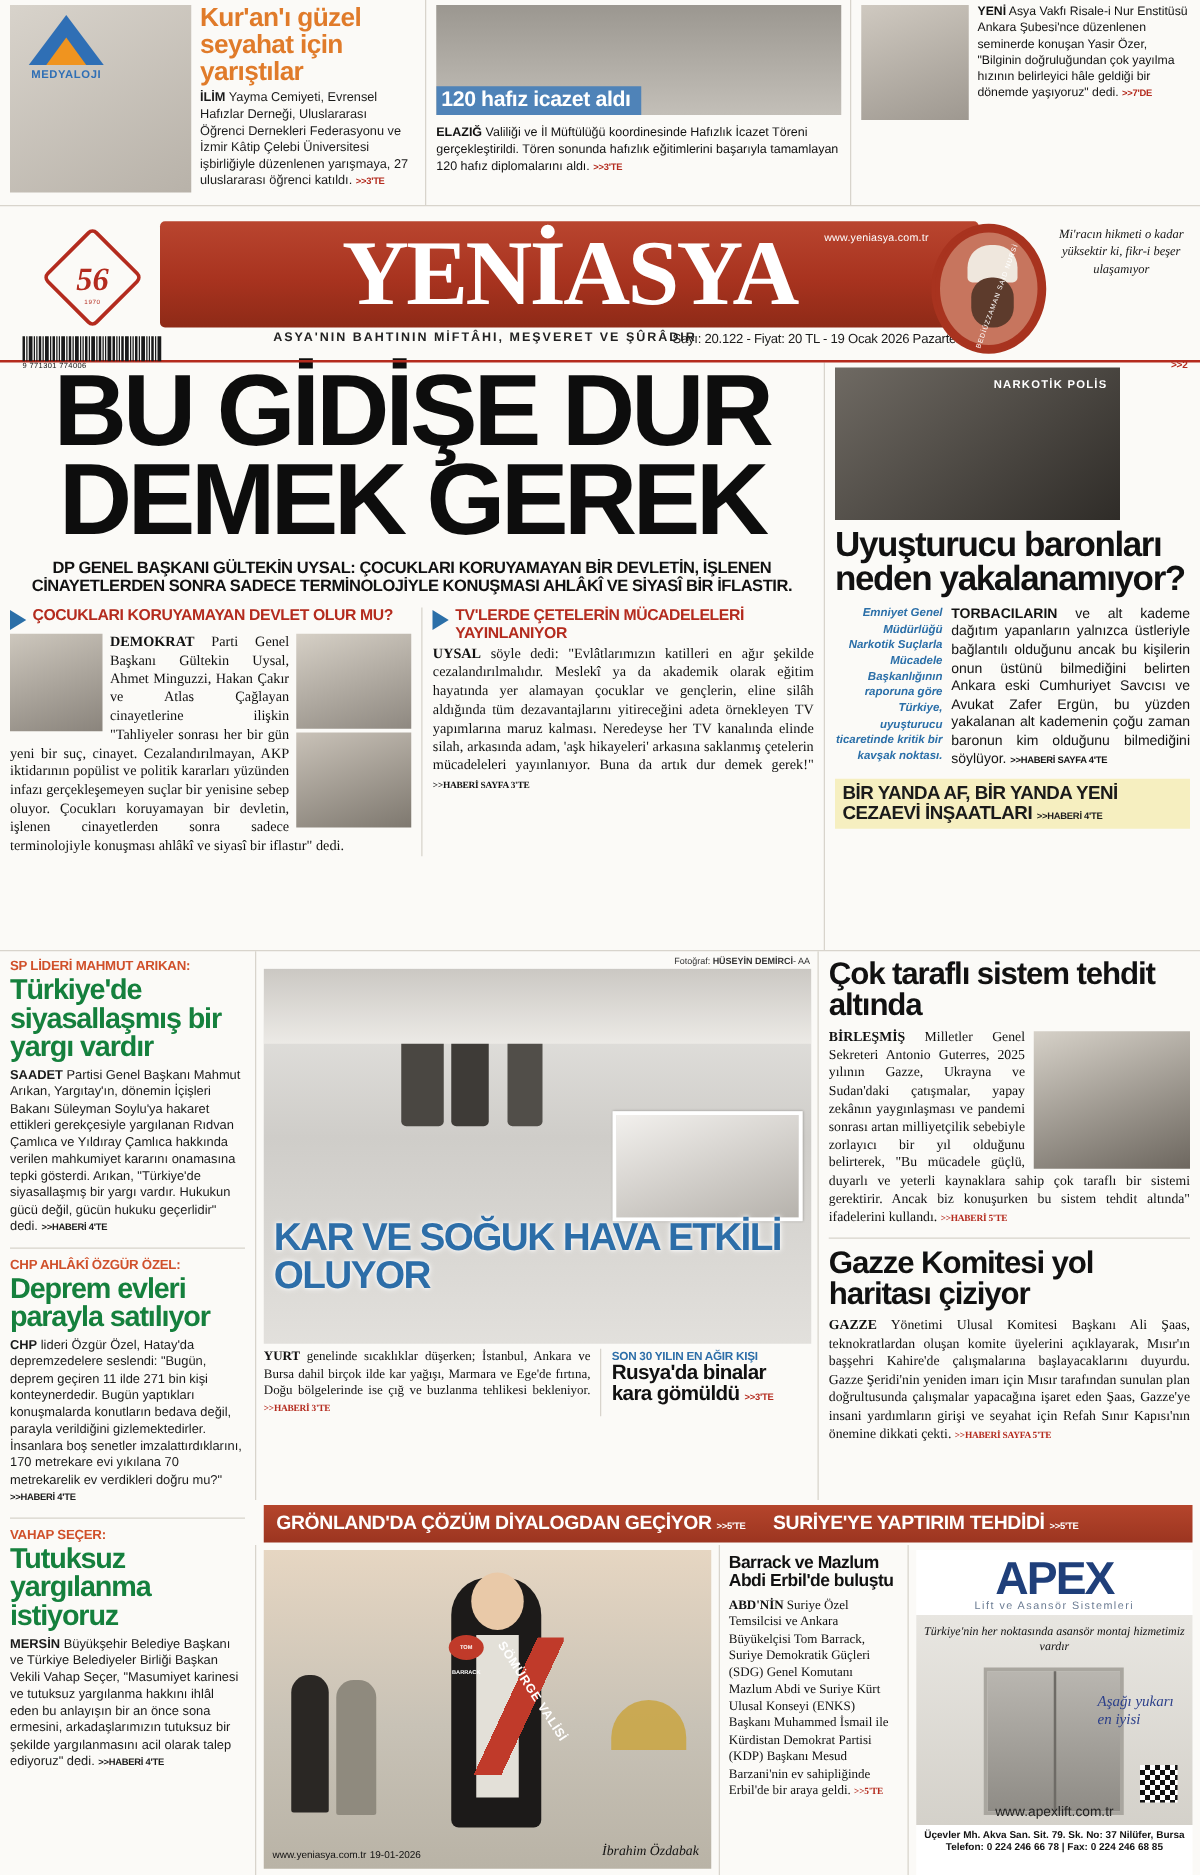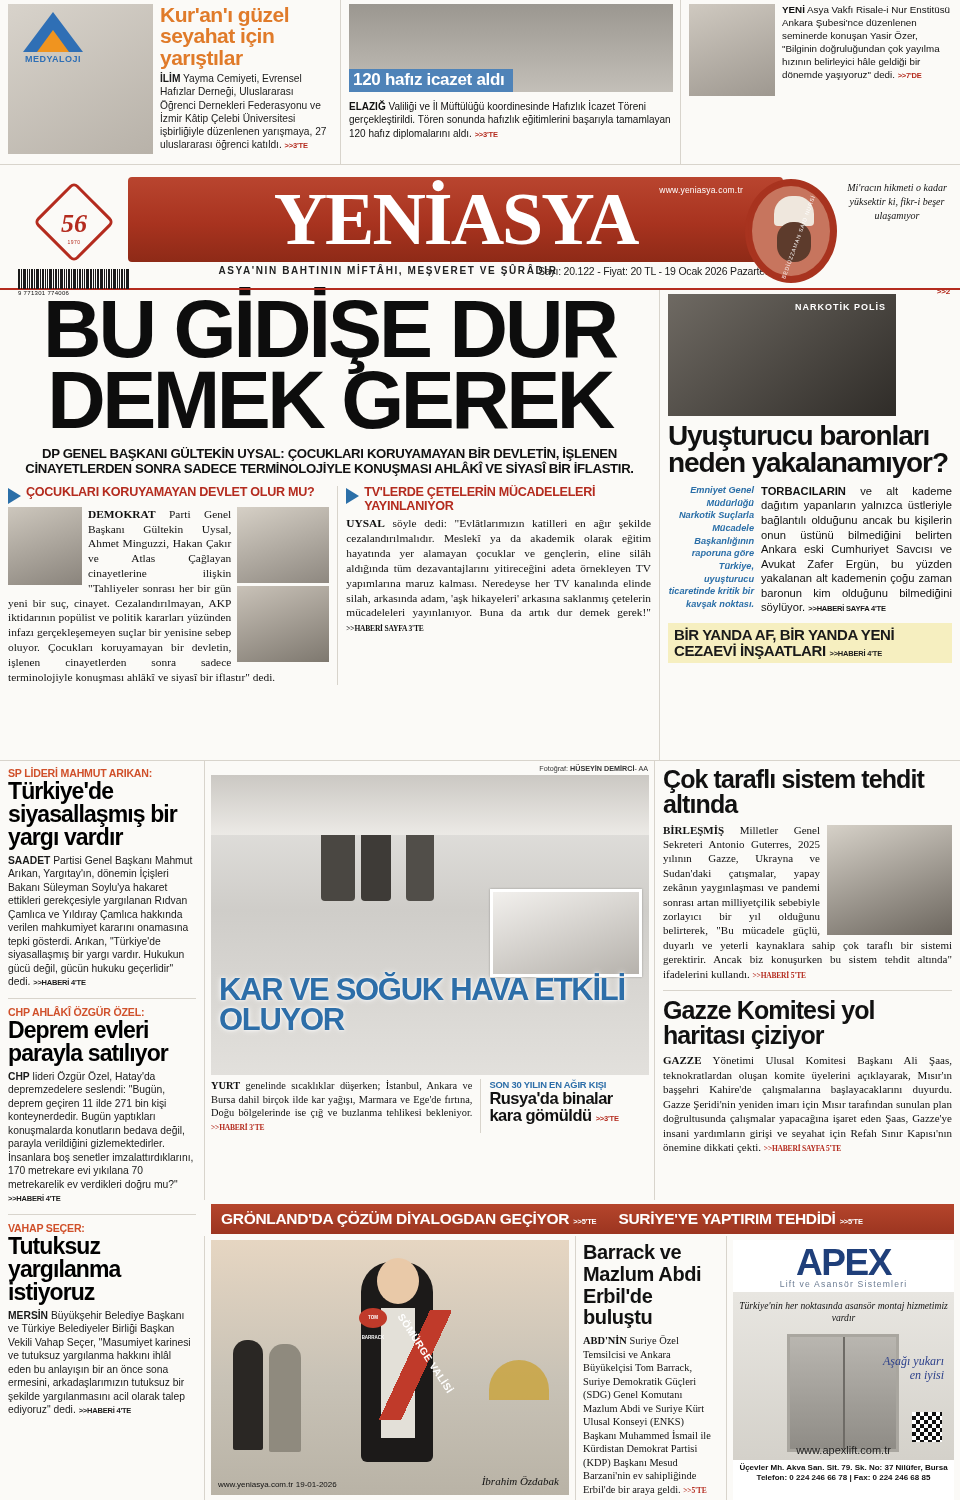--- a/index.html
+++ b/index.html
@@ -155,21 +155,21 @@
     font-size:15px; font-weight:bold; line-height:1.06; letter-spacing:-.4px; color:#1a1a1a;
   }
 
   
   .mid { display:flex; border-top:1px solid #d8d4cc; height:440px; }
   .mid-left { width:205px; padding:6px 8px 0 8px; border-right:1px solid #d8d4cc; }
   .mid-center { width:450px; padding:3px 6px 0 6px; border-right:1px solid #d8d4cc; position:relative;}
   .mid-right { width:305px; padding:6px 8px 0 8px; }
 
   .sb-kicker { font-size:10.6px; font-weight:bold; color:#d0502a; letter-spacing:-.2px; margin-bottom:1px; }
-  .sb-title { font-size:23px; font-weight:bold; line-height:1.0; letter-spacing:-.9px; color:#000000; margin-bottom:5px; }
+  .sb-title { font-size:23px; font-weight:bold; line-height:1.0; letter-spacing:-.9px; color:#15803d; margin-bottom:5px; }
   .sb-body { font-size:10.3px; line-height:1.31; color:#1a1a1a; }
   .sb-sep { border-top:1px solid #d8d4cc; margin:9px 0 7px 0; }
 
   .credit { font-size:7.2px; text-align:right; color:#333; margin-bottom:2px; }
   .credit b { font-weight:bold; }
   .snow-photo { width:438px; height:300px; position:relative; }
   .snow-tag {
     position:absolute; left:8px; top:200px; font-size:31px; font-weight:bold;
     color:#2d6ea8; line-height:0.98; letter-spacing:-1.3px;
     text-shadow:0 0 3px rgba(255,255,255,.95), 0 0 6px rgba(255,255,255,.85);
@@ -200,30 +200,30 @@
 
   
   .bottom { display:flex; height:272px; }
   .bt-left { width:205px; padding:0 8px; border-right:1px solid #d8d4cc; }
   .bt-cartoon { width:370px; padding:4px 6px; }
   .cartoon { width:358px; height:255px; position:relative; background:#cfc6b8; }
   .cartoon-url { position:absolute; left:7px; bottom:6px; font-size:9.5px; color:#111; font-weight:bold; }
   .cartoon-url span { font-weight:normal; font-size:8px;}
   .cartoon-sig { position:absolute; right:10px; bottom:8px; font-family:"Liberation Serif", serif; font-style:italic; font-size:11px; color:#111; }
   .bt-barrack { width:152px; padding:6px 7px 0 7px; border-left:1px solid #d8d4cc; border-right:1px solid #d8d4cc;}
-  .bk-title { font-size:20px; font-weight:bold; line-height:1.09; letter-spacing:-.4px; margin-bottom:5px;}
+  .bk-title { font-size:14px; font-weight:bold; line-height:1.09; letter-spacing:-.4px; margin-bottom:5px;}
   .bk-body { font-family:"Liberation Serif", serif; font-size:10.4px; line-height:1.30; }
   .bt-ad { width:233px; padding:4px 6px 0 6px; }
   .ad-box { width:221px; height:262px; background:#fff; position:relative; }
   .ad-logo { text-align:center; padding-top:4px; }
   .ad-logo .w { font-size:37px; font-weight:bold; color:#1f3f7a; letter-spacing:-1.5px; line-height:1;}
   .ad-logo .s { font-size:8.6px; color:#6a7b92; letter-spacing:1.2px; margin-top:-2px;}
   .ad-img { margin-top:3px; width:221px; height:168px; position:relative; background:linear-gradient(180deg,#e8e6e1,#d4d1ca); }
   .ad-slogan { position:absolute; top:8px; width:221px; text-align:center; font-family:"Liberation Serif", serif; font-style:italic; font-size:9.6px; line-height:1.25; color:#111;}
-  .ad-hand { position:absolute; right:10px; top:62px; width:66px; text-align:right; font-family:"Liberation Serif",serif; font-style:italic; font-size:12px; color:#2b3f8a; line-height:1.2;}
+  .ad-hand { position:absolute; right:10px; top:62px; width:66px; text-align:left; font-family:"Liberation Serif",serif; font-style:italic; font-size:12px; color:#2b3f8a; line-height:1.2;}
   .ad-url { position:absolute; bottom:4px; width:221px; text-align:center; font-size:11px; color:#222; }
   .ad-qr { position:absolute; right:12px; bottom:18px; width:30px; height:30px; background:#fff; }
   .ad-addr { margin-top:3px; font-size:8px; font-weight:bold; text-align:center; line-height:1.28; color:#111;}
 
   .door { position:absolute; left:54px; top:42px; width:112px; height:118px; background:linear-gradient(180deg,#b9b6b0,#8f8c86); border:3px solid #a9a69f;}
   .door:after{ content:""; position:absolute; left:50%; top:0; width:2px; height:100%; background:#6e6b66;}
 </style>
 </head>
 <body>
 

